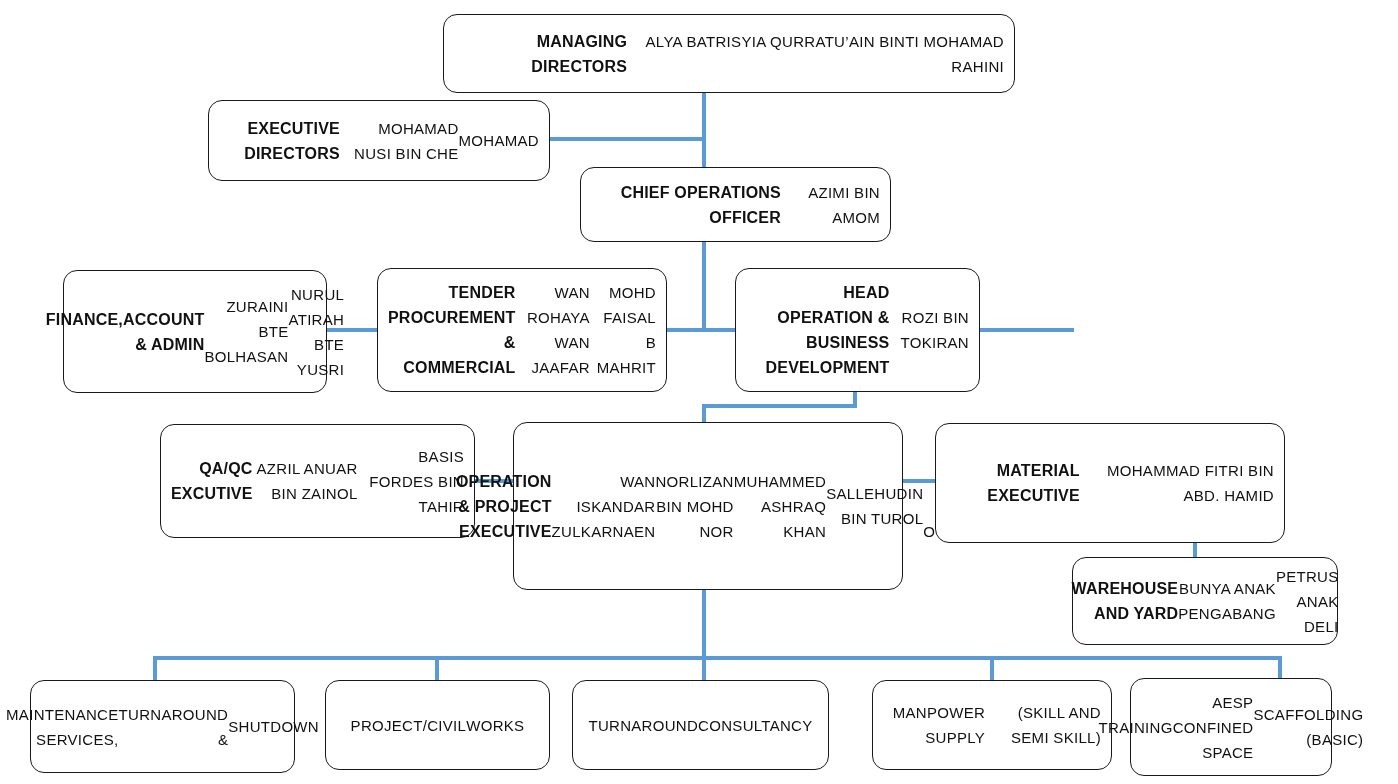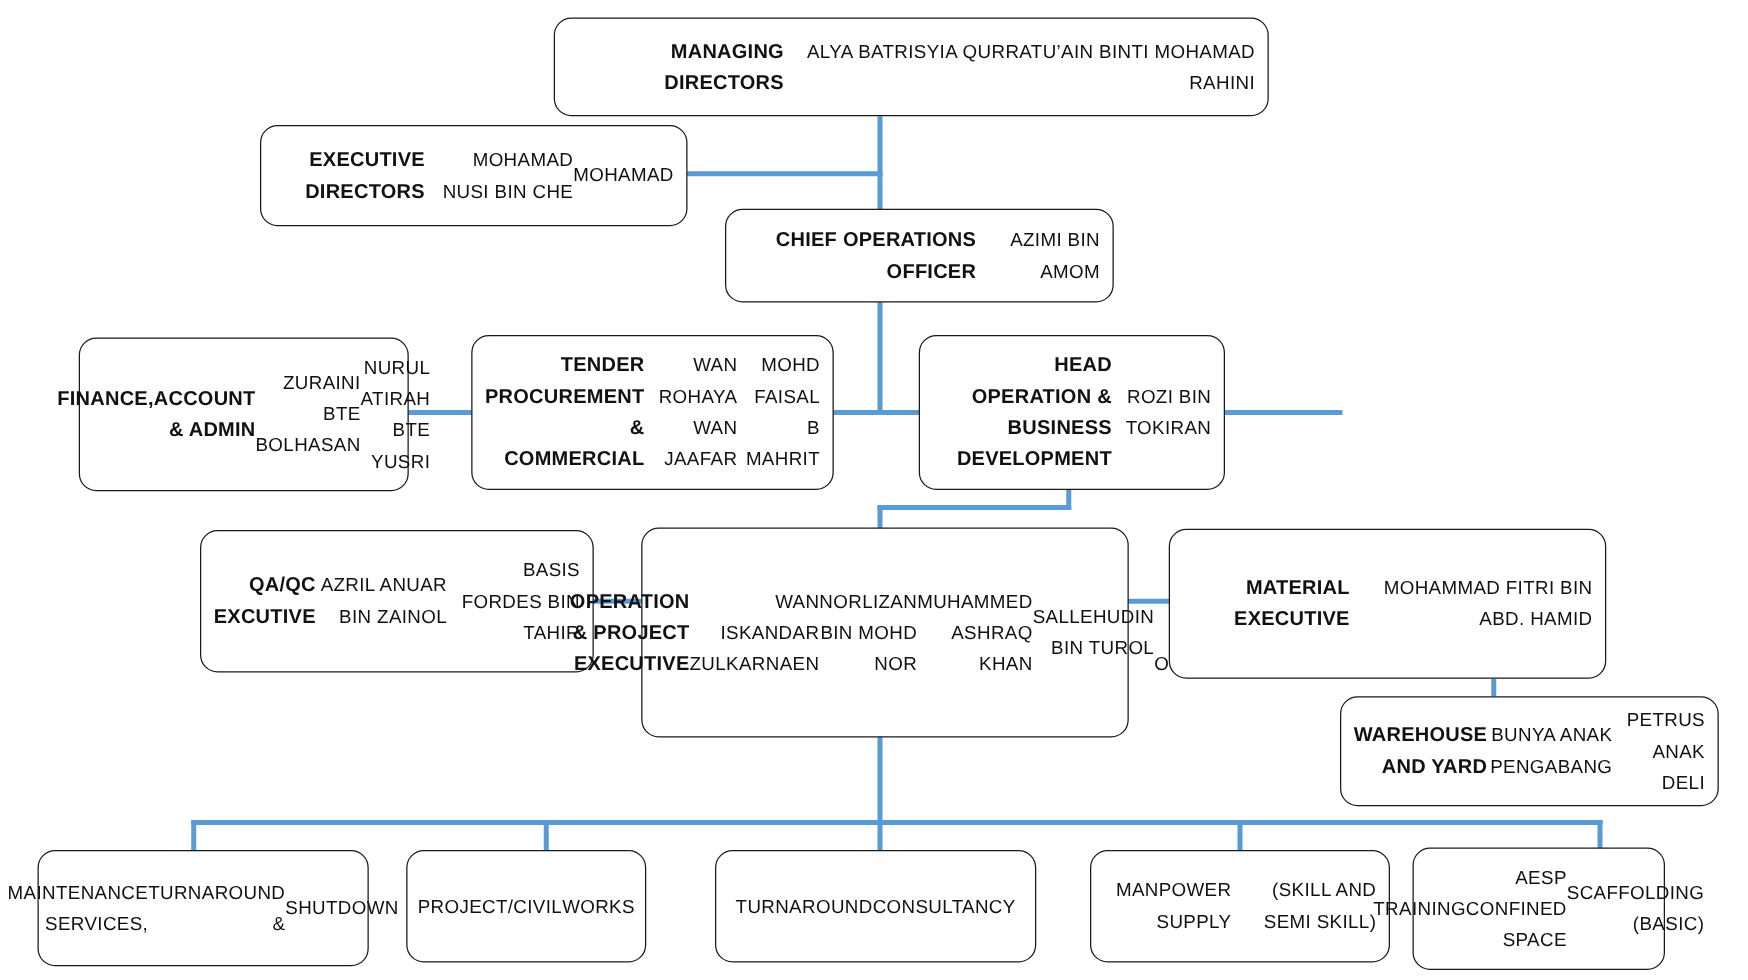--- a/index.html
+++ b/index.html
@@ -120,33 +120,33 @@
     <div class="line">MUHAMMED ASHRAQ KHAN</div>
     <div class="line">SALLEHUDIN BIN TUROL</div>
     <div class="line">HAWA BINTI OTHMAN</div>
   </div>
 
   <div class="node" style="left:935px;top:423px;width:350px;height:120px;">
     <div class="title">MATERIAL EXECUTIVE</div>
     <div class="line">MOHAMMAD FITRI BIN ABD. HAMID</div>
   </div>
 
-  <div class="node" style="left:1072px;top:557px;width:303px;height:88px;">
+  <div class="node" style="left:1072px;top:557px;width:266px;height:88px;">
     <div class="title">WAREHOUSE AND YARD</div>
     <div class="line">BUNYA ANAK PENGABANG</div>
     <div class="line">PETRUS ANAK DELI</div>
   </div>
 
   <div class="node" style="left:30px;top:680px;width:265px;height:93px;">
     <div class="line">MAINTENANCE SERVICES,</div>
     <div class="line">TURNAROUND &amp;</div>
     <div class="line">SHUTDOWN</div>
   </div>
 
-  <div class="node" style="left:325px;top:680px;width:192px;height:90px;">
+  <div class="node" style="left:325px;top:680px;width:225px;height:90px;">
     <div class="line">PROJECT/CIVIL</div>
     <div class="line">WORKS</div>
   </div>
 
   <div class="node" style="left:572px;top:680px;width:257px;height:90px;">
     <div class="line">TURNAROUND</div>
     <div class="line">CONSULTANCY</div>
   </div>
 
   <div class="node" style="left:872px;top:680px;width:240px;height:90px;">

